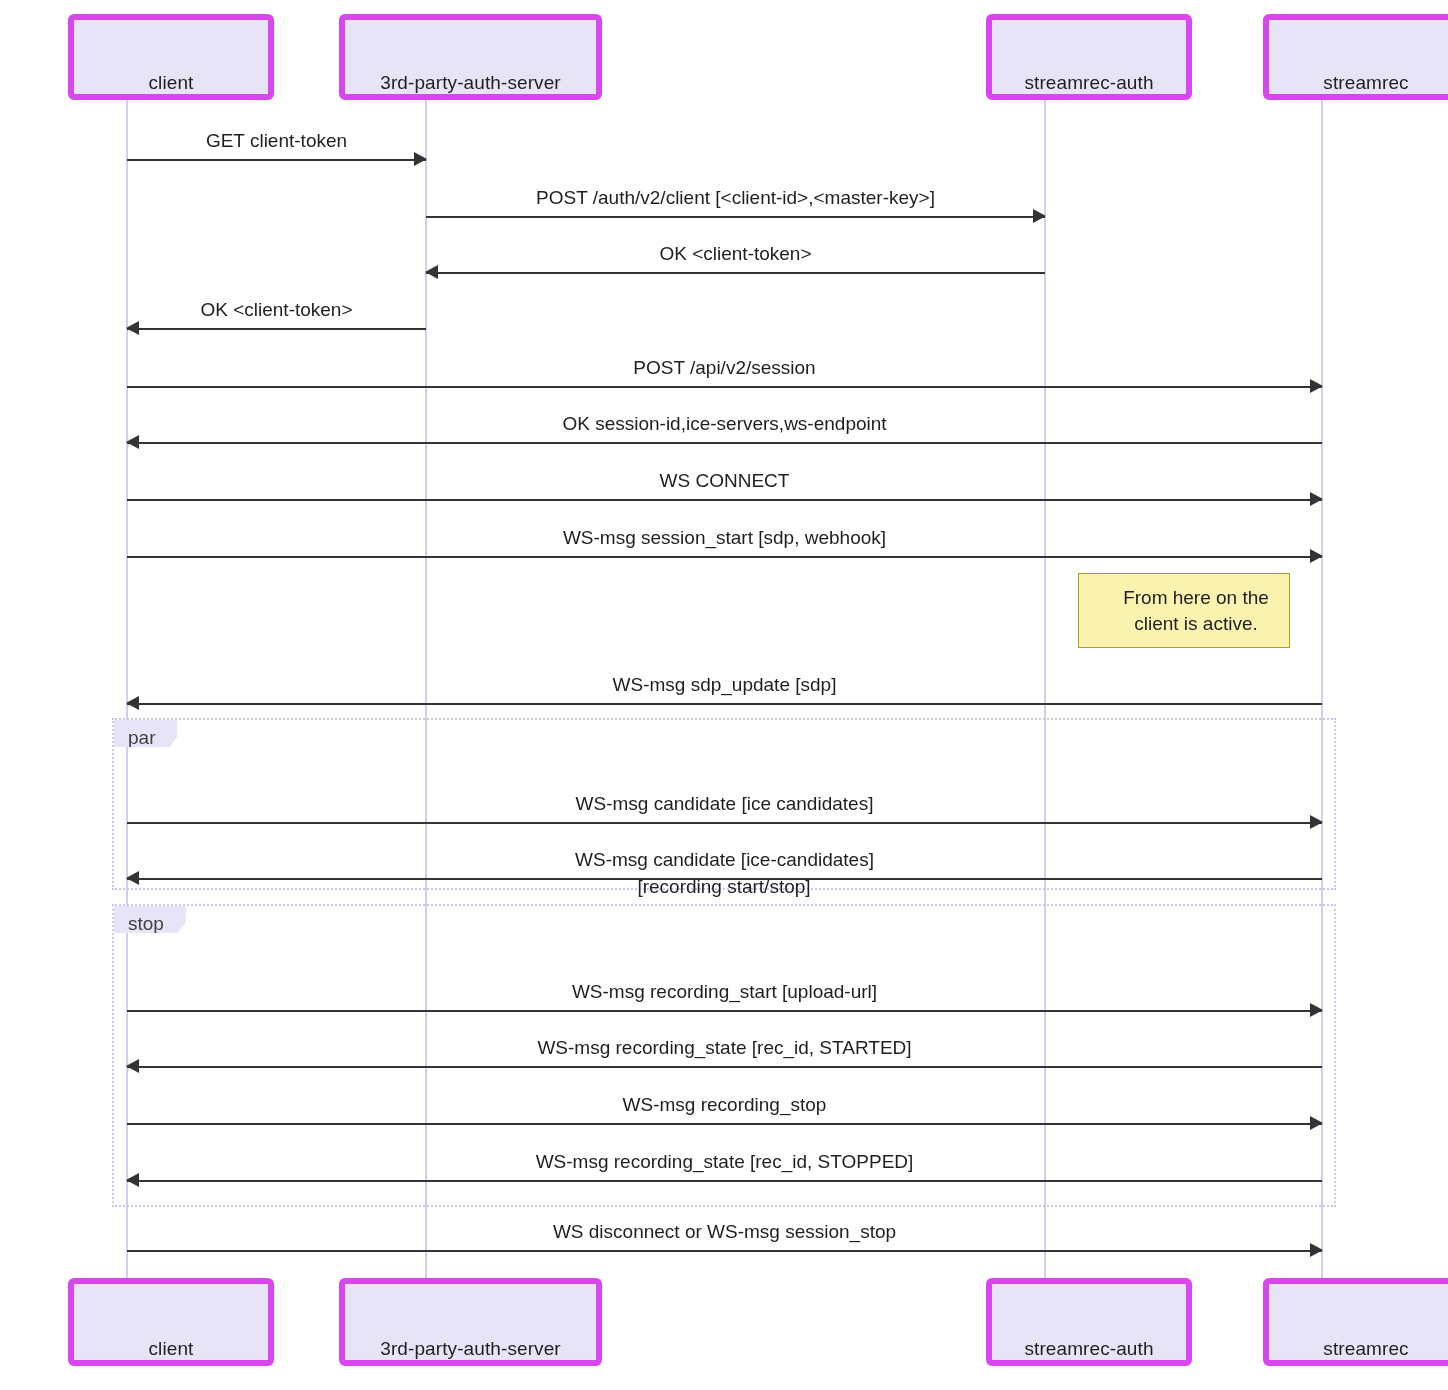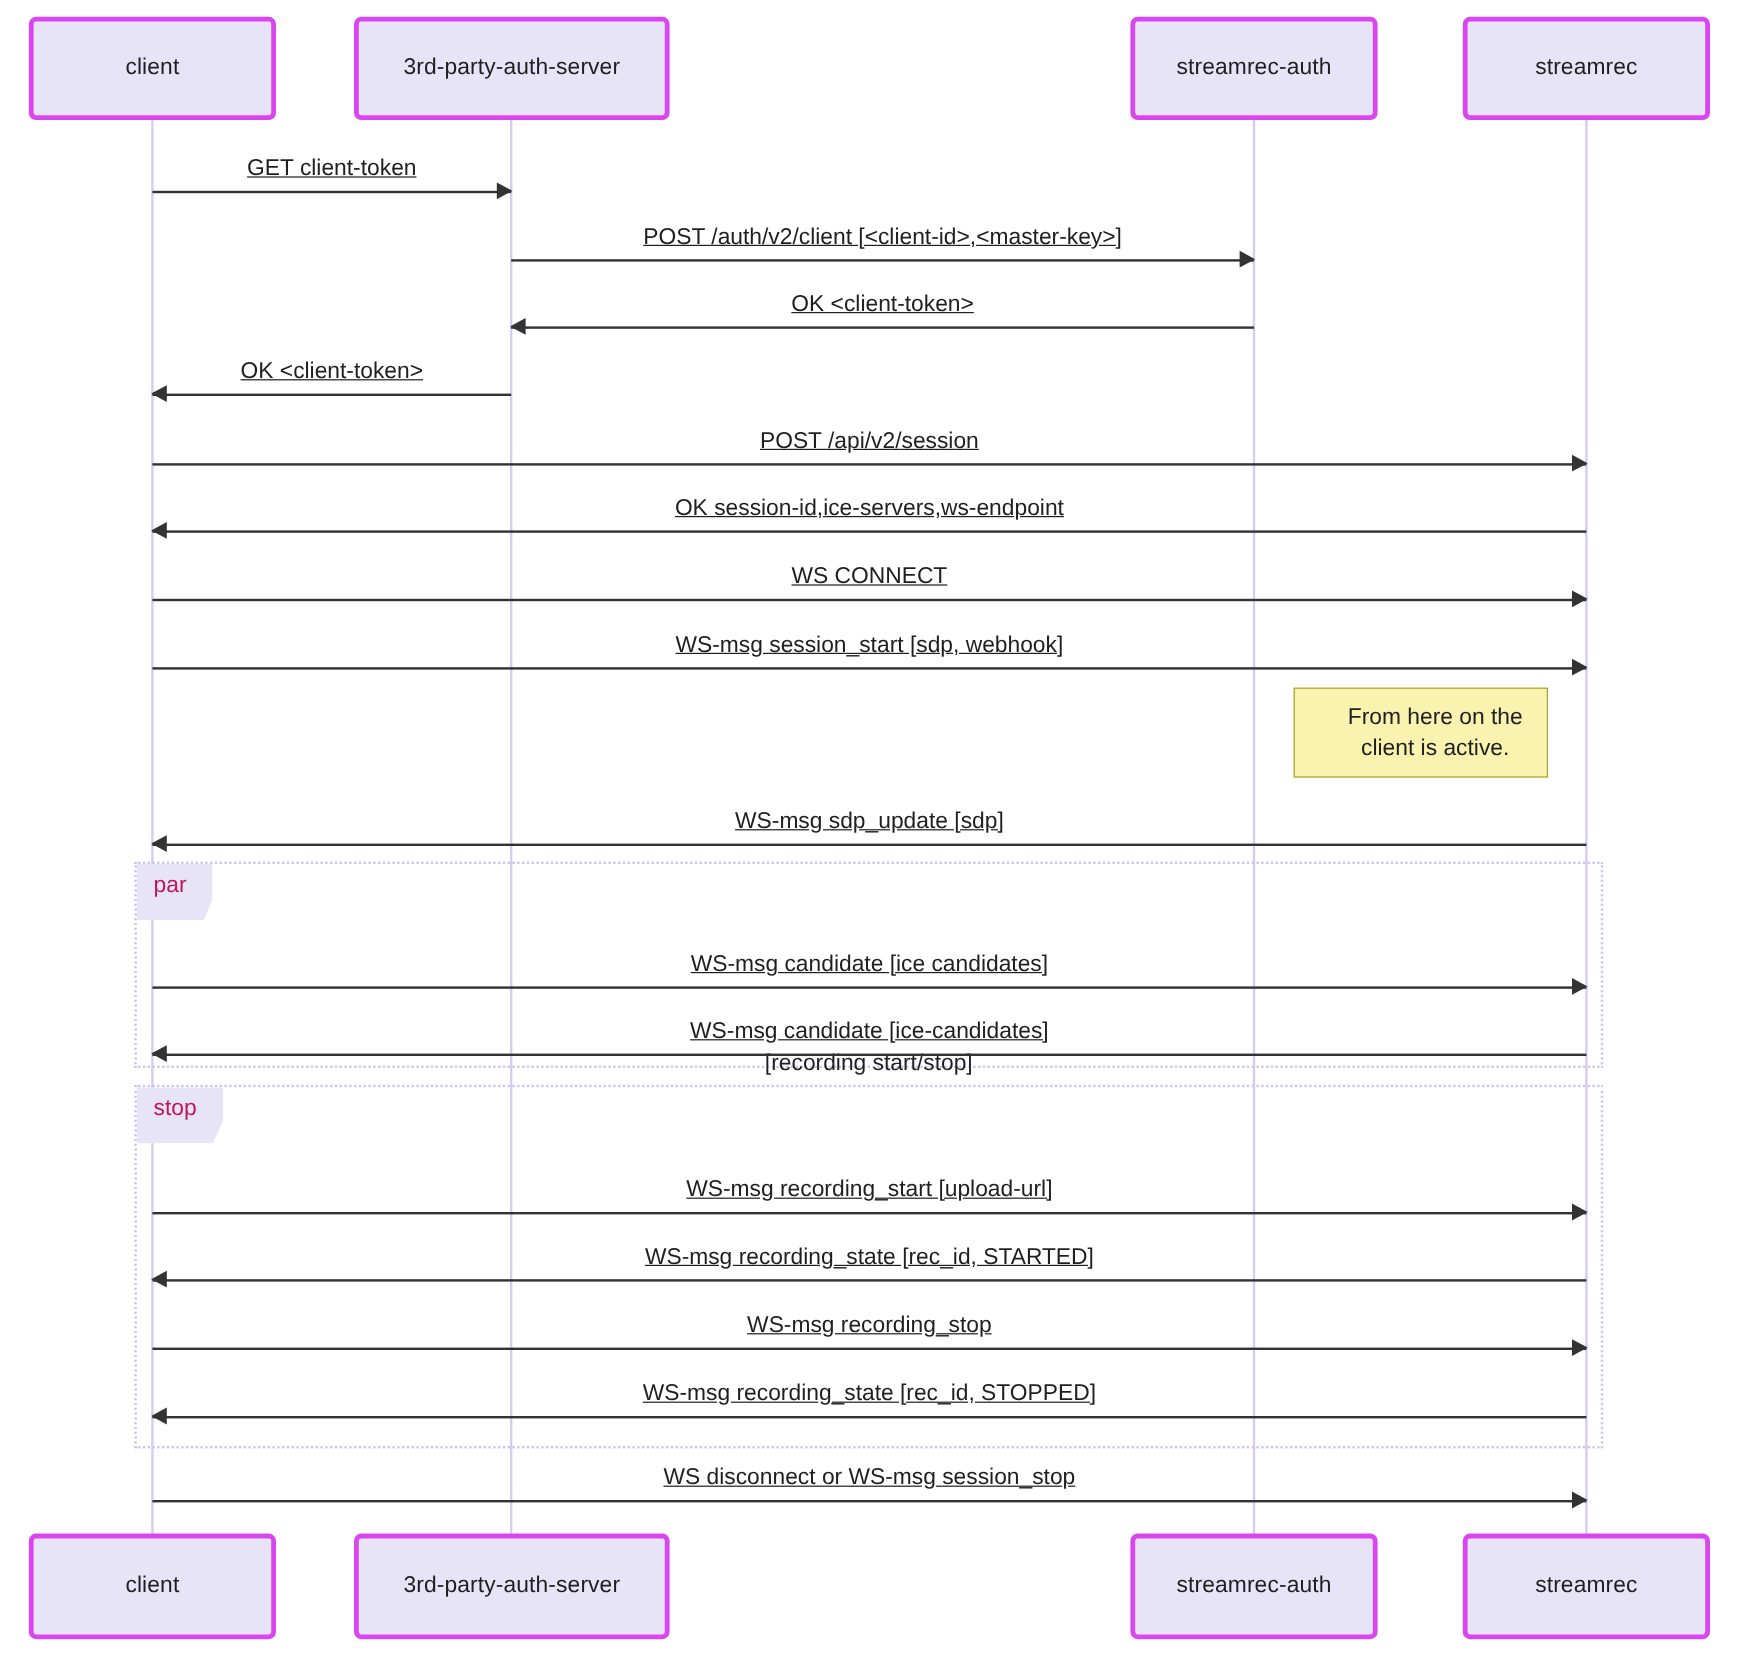--- a/index.html
+++ b/index.html
@@ -23,26 +23,27 @@
   .lifeline {
     position: absolute;
     width: 2px;
     background: #d6ccf2;
   }
 
   
   .actor-box {
     position: absolute;
     background: #e8e4f8;
-    border: 4px solid #d946ef;
+    border: 6px solid #d946ef;
     border-radius: 6px;
     display: flex;
-    align-items: center;
+    align-items: flex-end;
     justify-content: center;
     box-sizing: border-box;
+    margin-left: 44px;
   }
   .actor-label {
     font-size: 19px;
     color: #1f1f1f;
     line-height: 1.1;
     white-space: nowrap;
     letter-spacing: .1px;
   }
 
   
@@ -77,38 +78,37 @@
   .msg .caption {
     position: absolute;
     bottom: 7px;
     left: 0;
     width: 100%;
     text-align: center;
     font-size: 19px;
     color: #1f1f1f;
     white-space: nowrap;
     line-height: 1.15;
-    text-decoration: underline;
   }
 
   
   .fragment {
     position: absolute;
     border: 2px dotted #cfc4ee;
     box-sizing: border-box;
     background: transparent;
     pointer-events: none;
   }
   .fragment-tag {
     position: absolute;
     background: #e8e4f8;
-    color: #be185d;
+    color: #404040;
     font-size: 19px;
     line-height: 1;
-    padding: 8px 22px 20px 14px;
+    padding: 8px 22px 0 14px;
     box-sizing: border-box;
     border-top: 0;
     border-left: 0;
     clip-path: polygon(0 0, 100% 0, 100% 60%, 88% 100%, 0 100%);
   }
   .fragment-title {
     position: absolute;
     text-align: center;
     font-size: 19px;
     color: #1f1f1f;

